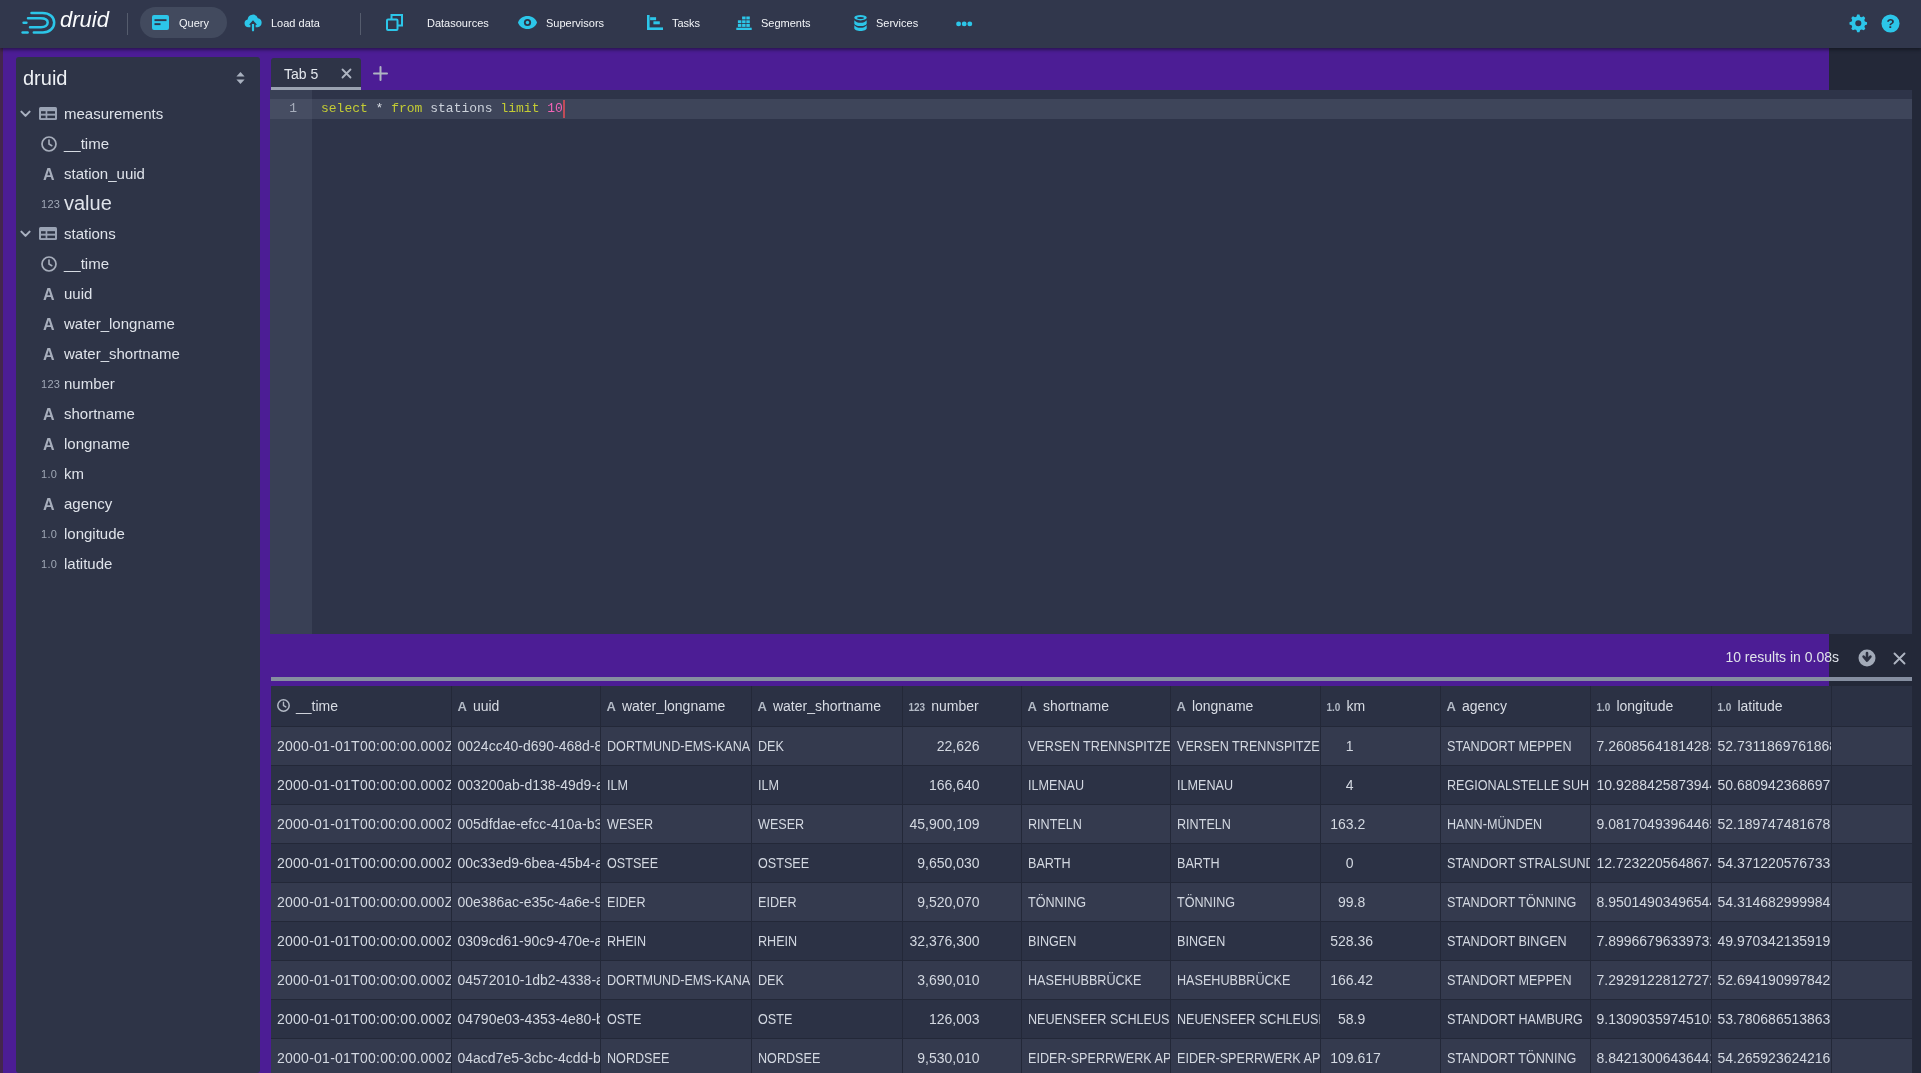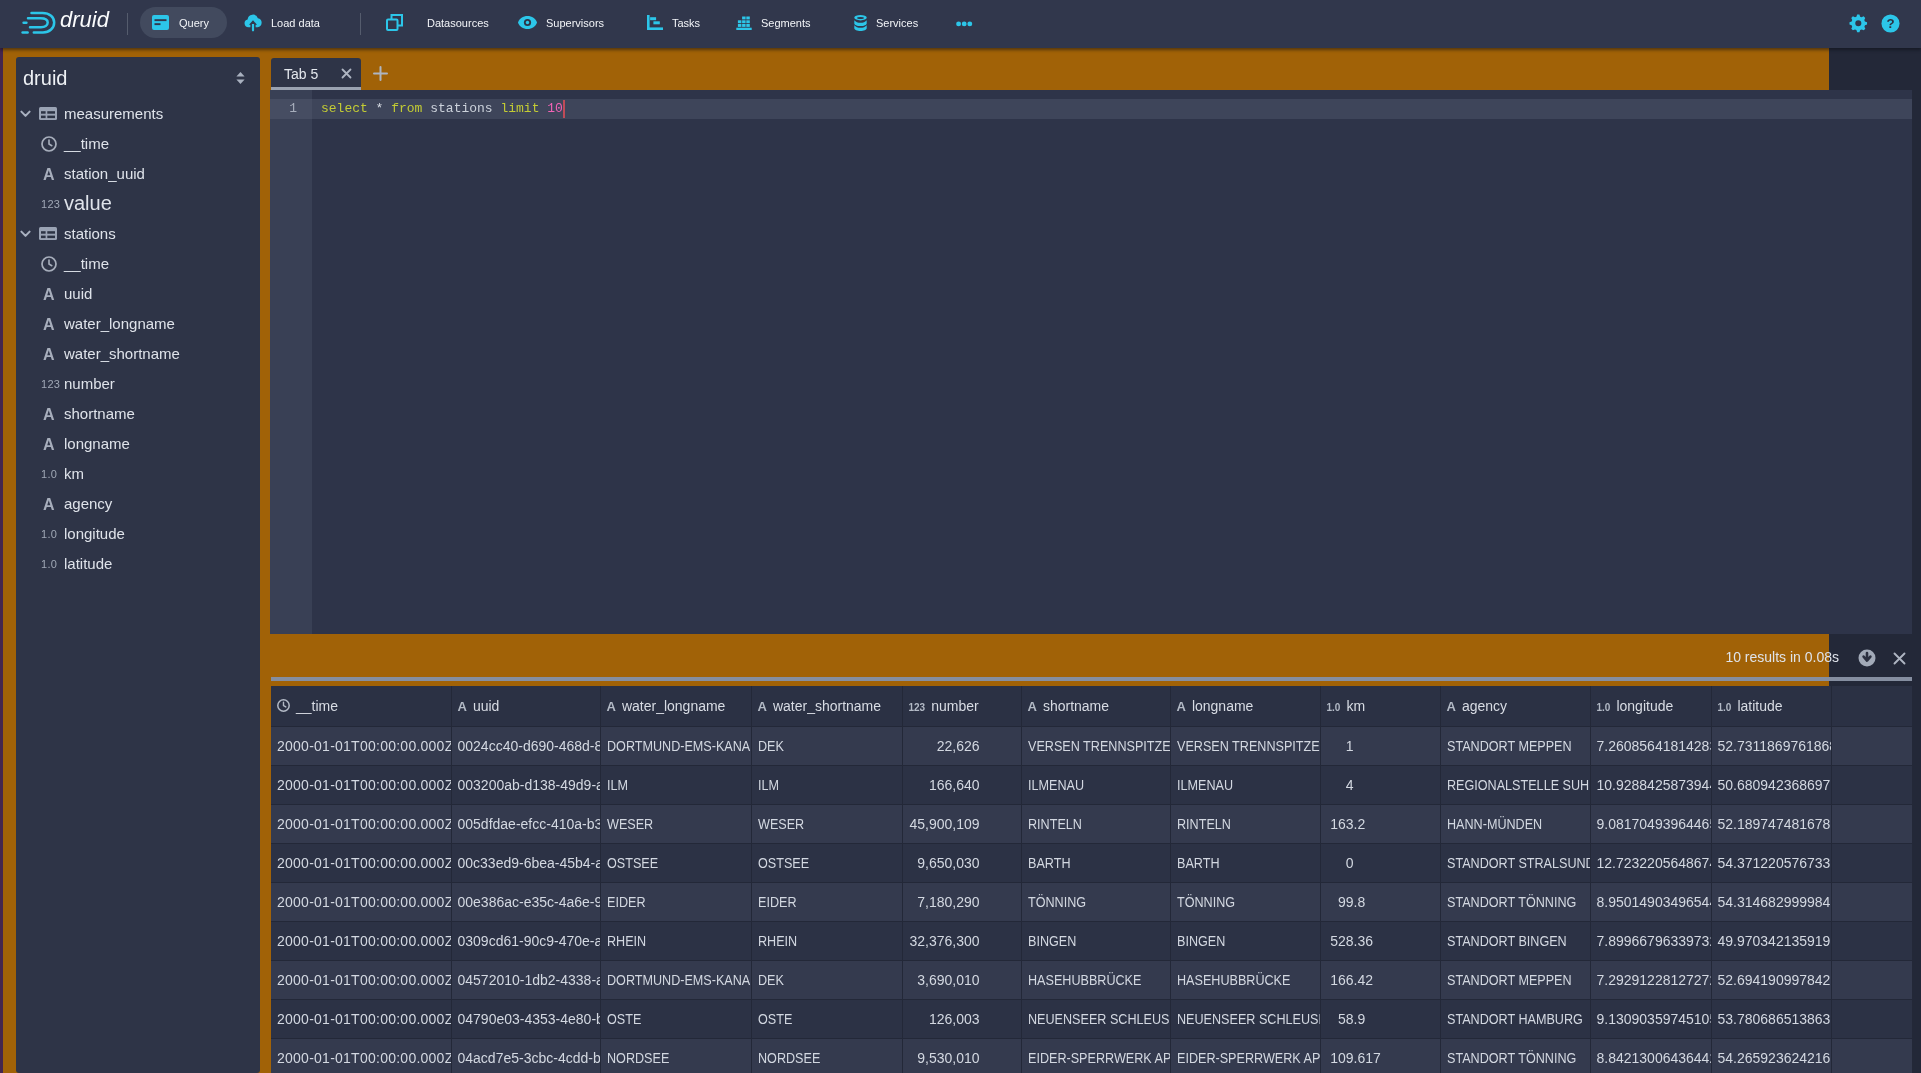--- a/index.html
+++ b/index.html
@@ -1,18 +1,18 @@
 <!DOCTYPE html>
 <html><head>
 <meta charset="utf-8">
 <style>
   * { margin:0; padding:0; box-sizing:border-box; }
   html,body { width:1921px; height:1073px; overflow:hidden; background:#232838; }
   body { font-family:"Liberation Sans", sans-serif; }
-  #root { position:absolute; top:0; left:0; width:1829px; height:1073px; background:#a16207; }
+  #root { position:absolute; top:0; left:0; width:1829px; height:1073px; background:#4c1d95; }
   .abs { position:absolute; }
 
   
   #navbar { position:absolute; top:0; left:0; width:1921px; height:48px; background:#31374c; box-shadow:0 2px 3px rgba(10,12,20,0.5); }
   .nav-item { position:absolute; top:0; height:45px; display:flex; align-items:center; color:#f3f5f8; font-size:11px; }
   .navsep { position:absolute; top:13px; width:1px; height:22px; background:#555c6d; }
 
   
   #sidebar { position:absolute; left:16px; top:57px; width:244px; height:1016px; background:#2e3447; border-radius:3px; }
   #purpleline { position:absolute; left:0; top:48px; width:3px; height:1025px; background:#44264e; }
@@ -337,21 +337,21 @@
             <td><span class="sx">STANDORT STRALSUND</span></td>
             <td>12.7232205648674</td>
             <td>54.3712205767332</td>
             <td></td>
           </tr>
           <tr class="odd">
             <td>2000-01-01T00:00:00.000Z</td>
             <td>00e386ac-e35c-4a6e-9c2b-0f1da44be1c8</td>
             <td><span class="sx">EIDER</span></td>
             <td><span class="sx">EIDER</span></td>
-            <td class="num">7,180,290</td>
+            <td class="num">9,520,070</td>
             <td><span class="sx">TÖNNING</span></td>
             <td><span class="sx">TÖNNING</span></td>
             <td class="km"><span class="ki">99</span>.8</td>
             <td><span class="sx">STANDORT TÖNNING</span></td>
             <td>8.95014903496544</td>
             <td>54.3146829999845</td>
             <td></td>
           </tr>
           <tr class="even">
             <td>2000-01-01T00:00:00.000Z</td>

